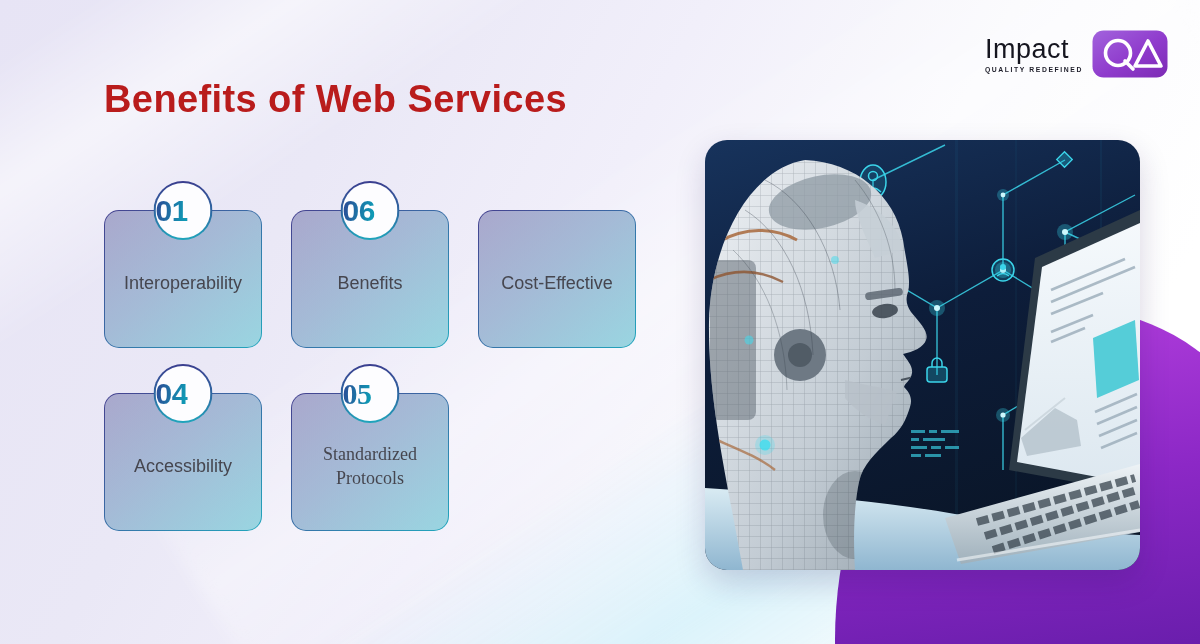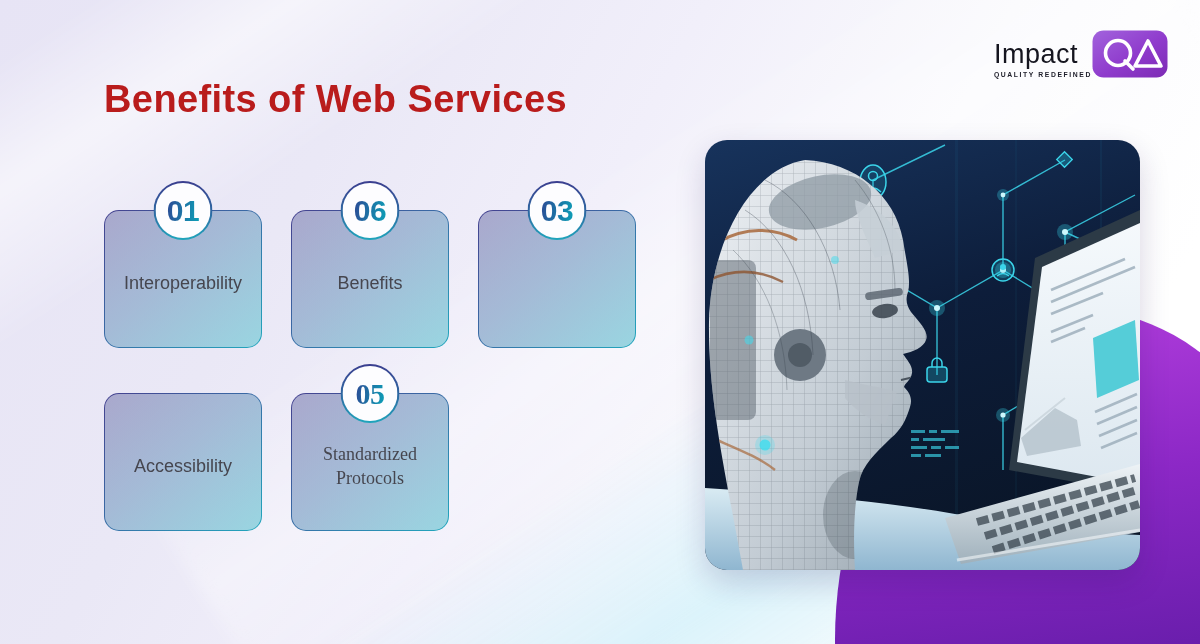--- a/index.html
+++ b/index.html
@@ -18,21 +18,21 @@
     filter:blur(7px); }
   #stripe-3 { top:420px; left:320px; width:800px; height:360px; transform:rotate(-33deg);
     background:linear-gradient(180deg,rgba(195,236,249,0) 0%,rgba(198,238,249,.6) 50%,rgba(225,246,252,0) 100%);
     filter:blur(9px); }
 
   .page-title {
     position:absolute; left:104px; top:78px; z-index:2;
     font-size:38px; font-weight:800; letter-spacing:.4px; color:#b91c1c;
   }
 
-  .logo { position:absolute; top:30px; right:32px; z-index:2; display:flex; align-items:flex-end; }
+  .logo { position:absolute; top:30px; right:32px; z-index:2; display:flex; align-items:center; gap:9px; }
   .logo-text { display:flex; flex-direction:column; align-items:flex-start; }
   .logo-brand { font-size:27px; font-weight:500; color:#15151f; letter-spacing:.5px; line-height:1.05; }
   .logo-tagline { font-size:6.8px; font-weight:700; color:#1c1c28; letter-spacing:1.6px; margin-top:3px; }
   .logo-badge { width:76px; height:48px; display:block; }
   .sr-only { position:absolute; width:1px; height:1px; overflow:hidden; clip:rect(0 0 0 0); }
 
   .card {
     position:absolute; width:158px; height:138px; z-index:2;
     border:1.5px solid transparent; border-radius:15px;
     background:linear-gradient(rgba(252,252,255,.55),rgba(252,252,255,.55)) padding-box,
@@ -44,21 +44,21 @@
   #card-3 { left:478px; top:210px; }
   #card-4 { left:104px; top:393px; }
   #card-5 { left:291px; top:393px;font-family:Liberation Serif, serif; }
 
   .num-circle {
     position:absolute; left:50%; top:-30px; transform:translateX(-50%);
     width:59px; height:59px; border-radius:50%;
     border:2px solid transparent;
     background:linear-gradient(#fdfdff,#fdfdff) padding-box,
                linear-gradient(180deg,#3b3e8f 0%,#2d6ba3 55%,#1fa6bc 100%) border-box;
-    display:flex; align-items:center; justify-content:center;
+    display:flex; align-items:center; 
   }
   .num {
     font-size:30px; font-weight:700; letter-spacing:-.5px;
     background:linear-gradient(100deg,#2a4f97 10%,#0f9ab5 90%);
     -webkit-background-clip:text; background-clip:text; color:transparent;
   }
   .card-label {
     font-size:18px; font-weight:500; color:#46464f; text-align:center;
     line-height:1.35; padding:0 9px; margin-top:8px;
   }
@@ -112,25 +112,26 @@
   </div>
   <div class="card-label">Interoperability</div>
 </div>
 <div class="card" id="card-2">
   <div class="num-circle">
     <span class="num">06</span>
   </div>
   <div class="card-label">Benefits</div>
 </div>
 <div class="card" id="card-3">
+  <div class="card-label">Cost-Effective</div>
+</div>
+<div class="card" id="card-4">
   <div class="num-circle">
-    <span class="num">03</span>
-  </div>
-</div>
-<div class="card" id="card-4">
+    <span class="num">04</span>
+  </div>
   <div class="card-label">Accessibility</div>
 </div>
 <div class="card" id="card-5">
   <div class="num-circle">
     <span class="num">05</span>
   </div>
   <div class="card-label">Standardized Protocols</div>
 </div>
 
 <div class="purple-blob"></div>

